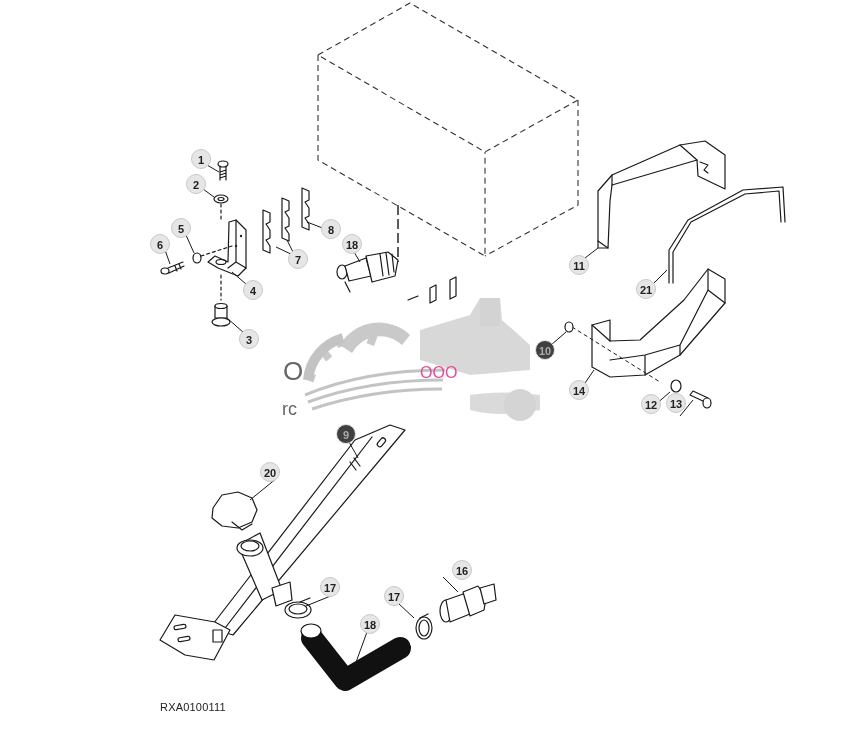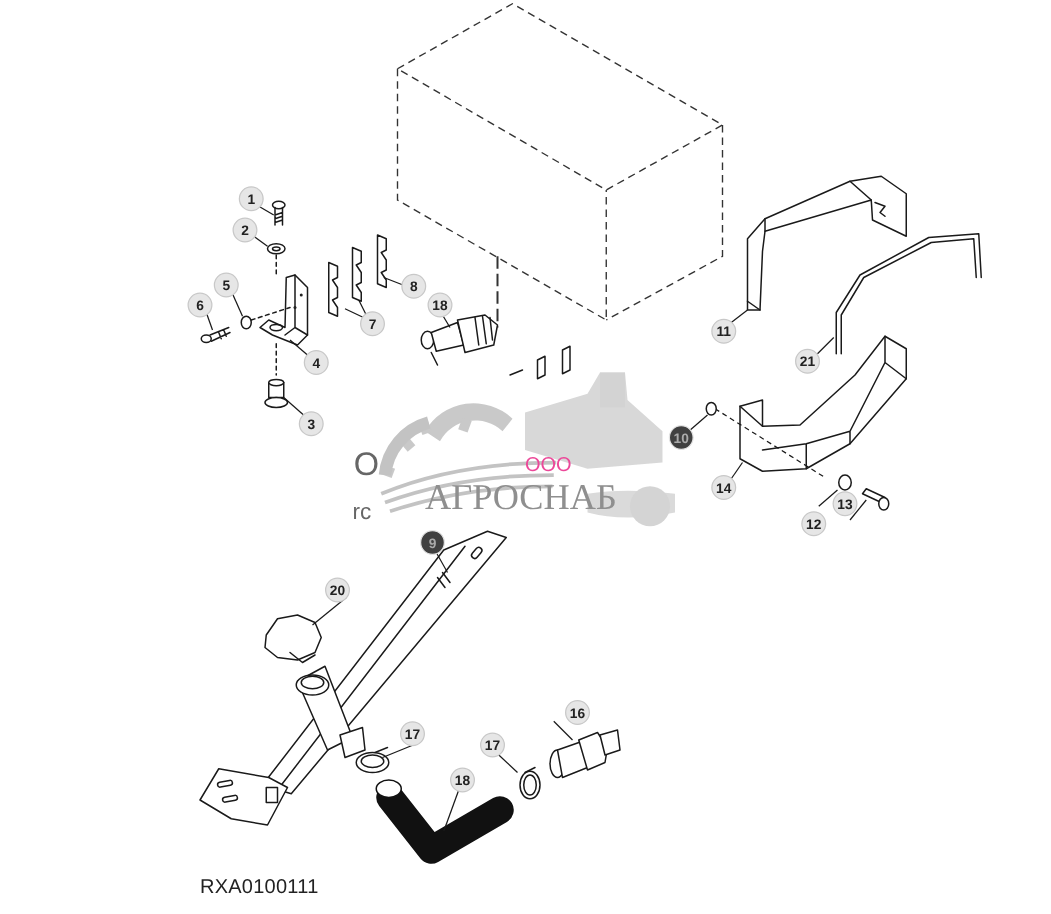--- a/index.html
+++ b/index.html
@@ -4,21 +4,21 @@
 <style>
   html, body { margin: 0; padding: 0; background: #ffffff; }
   body { width: 841px; height: 731px; position: relative; overflow: hidden;
          font-family: "Liberation Sans", sans-serif; }
   #canvas { position: absolute; left: 0; top: 0; width: 841px; height: 731px; }
   .callout { position: absolute; width: 20px; height: 20px; margin-left: -10px; margin-top: -10px;
              border-radius: 50%; background: #e6e6e6; border: 1px solid #c8c8c8;
              font-size: 11px; font-weight: bold; color: #222; text-align: center; line-height: 20px;
              box-sizing: border-box; cursor: pointer; }
   .callout.faint { color: #aaa; background: #404040; border-color: #e4e4e4; }
-  .figure-id { position: absolute; left: 160px; top: 701px; font-size: 16px; color: #222; letter-spacing: 0.2px; }
+  .figure-id { position: absolute; left: 160px; top: 701px; font-size: 11px; color: #222; letter-spacing: 0.2px; }
   .wm-text { position: absolute; font-family: "Liberation Serif", serif; color: #a9a9a9; }
   .wm-frag { position: absolute; font-family: "Liberation Sans", sans-serif; color: #666; }
 </style>
 </head>
 <body>
 
 <div id="canvas">
 <svg width="841" height="731" viewBox="0 0 841 731" xmlns="http://www.w3.org/2000/svg">
   <defs>
     <style>
@@ -213,36 +213,35 @@
     <path class="lead" d="M398 603 L414 618"></path>
     <path class="lead" d="M367 632 L355 665"></path>
     <path class="lead" d="M349 442 L358 458"></path>
   </g>
 </svg>
 
   
   <div class="wm-frag" style="left:283px; top:356px; font-size:26px;">O</div>
   <div class="wm-frag" style="left:282px; top:399px; font-size:18px;">rc</div>
   <div class="wm-text" style="left:420px; top:364px; font-size:16px; font-family:'Liberation Sans', sans-serif; color:#ec4899;">ООО</div>
-  <div class="wm-text" style="left:340px; top:382px; font-size:29px; color:#8f8f8f;">АГРОСНАБ</div>
 
   
   <div id="callouts">
       <div class="callout" style="left: 201px; top: 159px;">1</div>
       <div class="callout" style="left: 196px; top: 184px;">2</div>
       <div class="callout" style="left: 249px; top: 339px;">3</div>
       <div class="callout" style="left: 253px; top: 290px;">4</div>
       <div class="callout" style="left: 181px; top: 228px;">5</div>
       <div class="callout" style="left: 160px; top: 244px;">6</div>
       <div class="callout" style="left: 298px; top: 259px;">7</div>
       <div class="callout" style="left: 331px; top: 229px;">8</div>
       <div class="callout faint" style="left: 346px; top: 434px;">9</div>
       <div class="callout faint" style="left: 545px; top: 350px;">10</div>
       <div class="callout" style="left: 579px; top: 265px;">11</div>
-      <div class="callout" style="left: 651px; top: 419px;">12</div>
+      <div class="callout" style="left: 651px; top: 404px;">12</div>
       <div class="callout" style="left: 676px; top: 403px;">13</div>
       <div class="callout" style="left: 579px; top: 390px;">14</div>
       <div class="callout" style="left: 352px; top: 244px;">18</div>
       <div class="callout" style="left: 462px; top: 570px;">16</div>
       <div class="callout" style="left: 330px; top: 587px;">17</div>
       <div class="callout" style="left: 394px; top: 596px;">17</div>
       <div class="callout" style="left: 370px; top: 624px;">18</div>
       <div class="callout" style="left: 270px; top: 472px;">20</div>
       <div class="callout" style="left: 646px; top: 289px;">21</div>
     </div>

